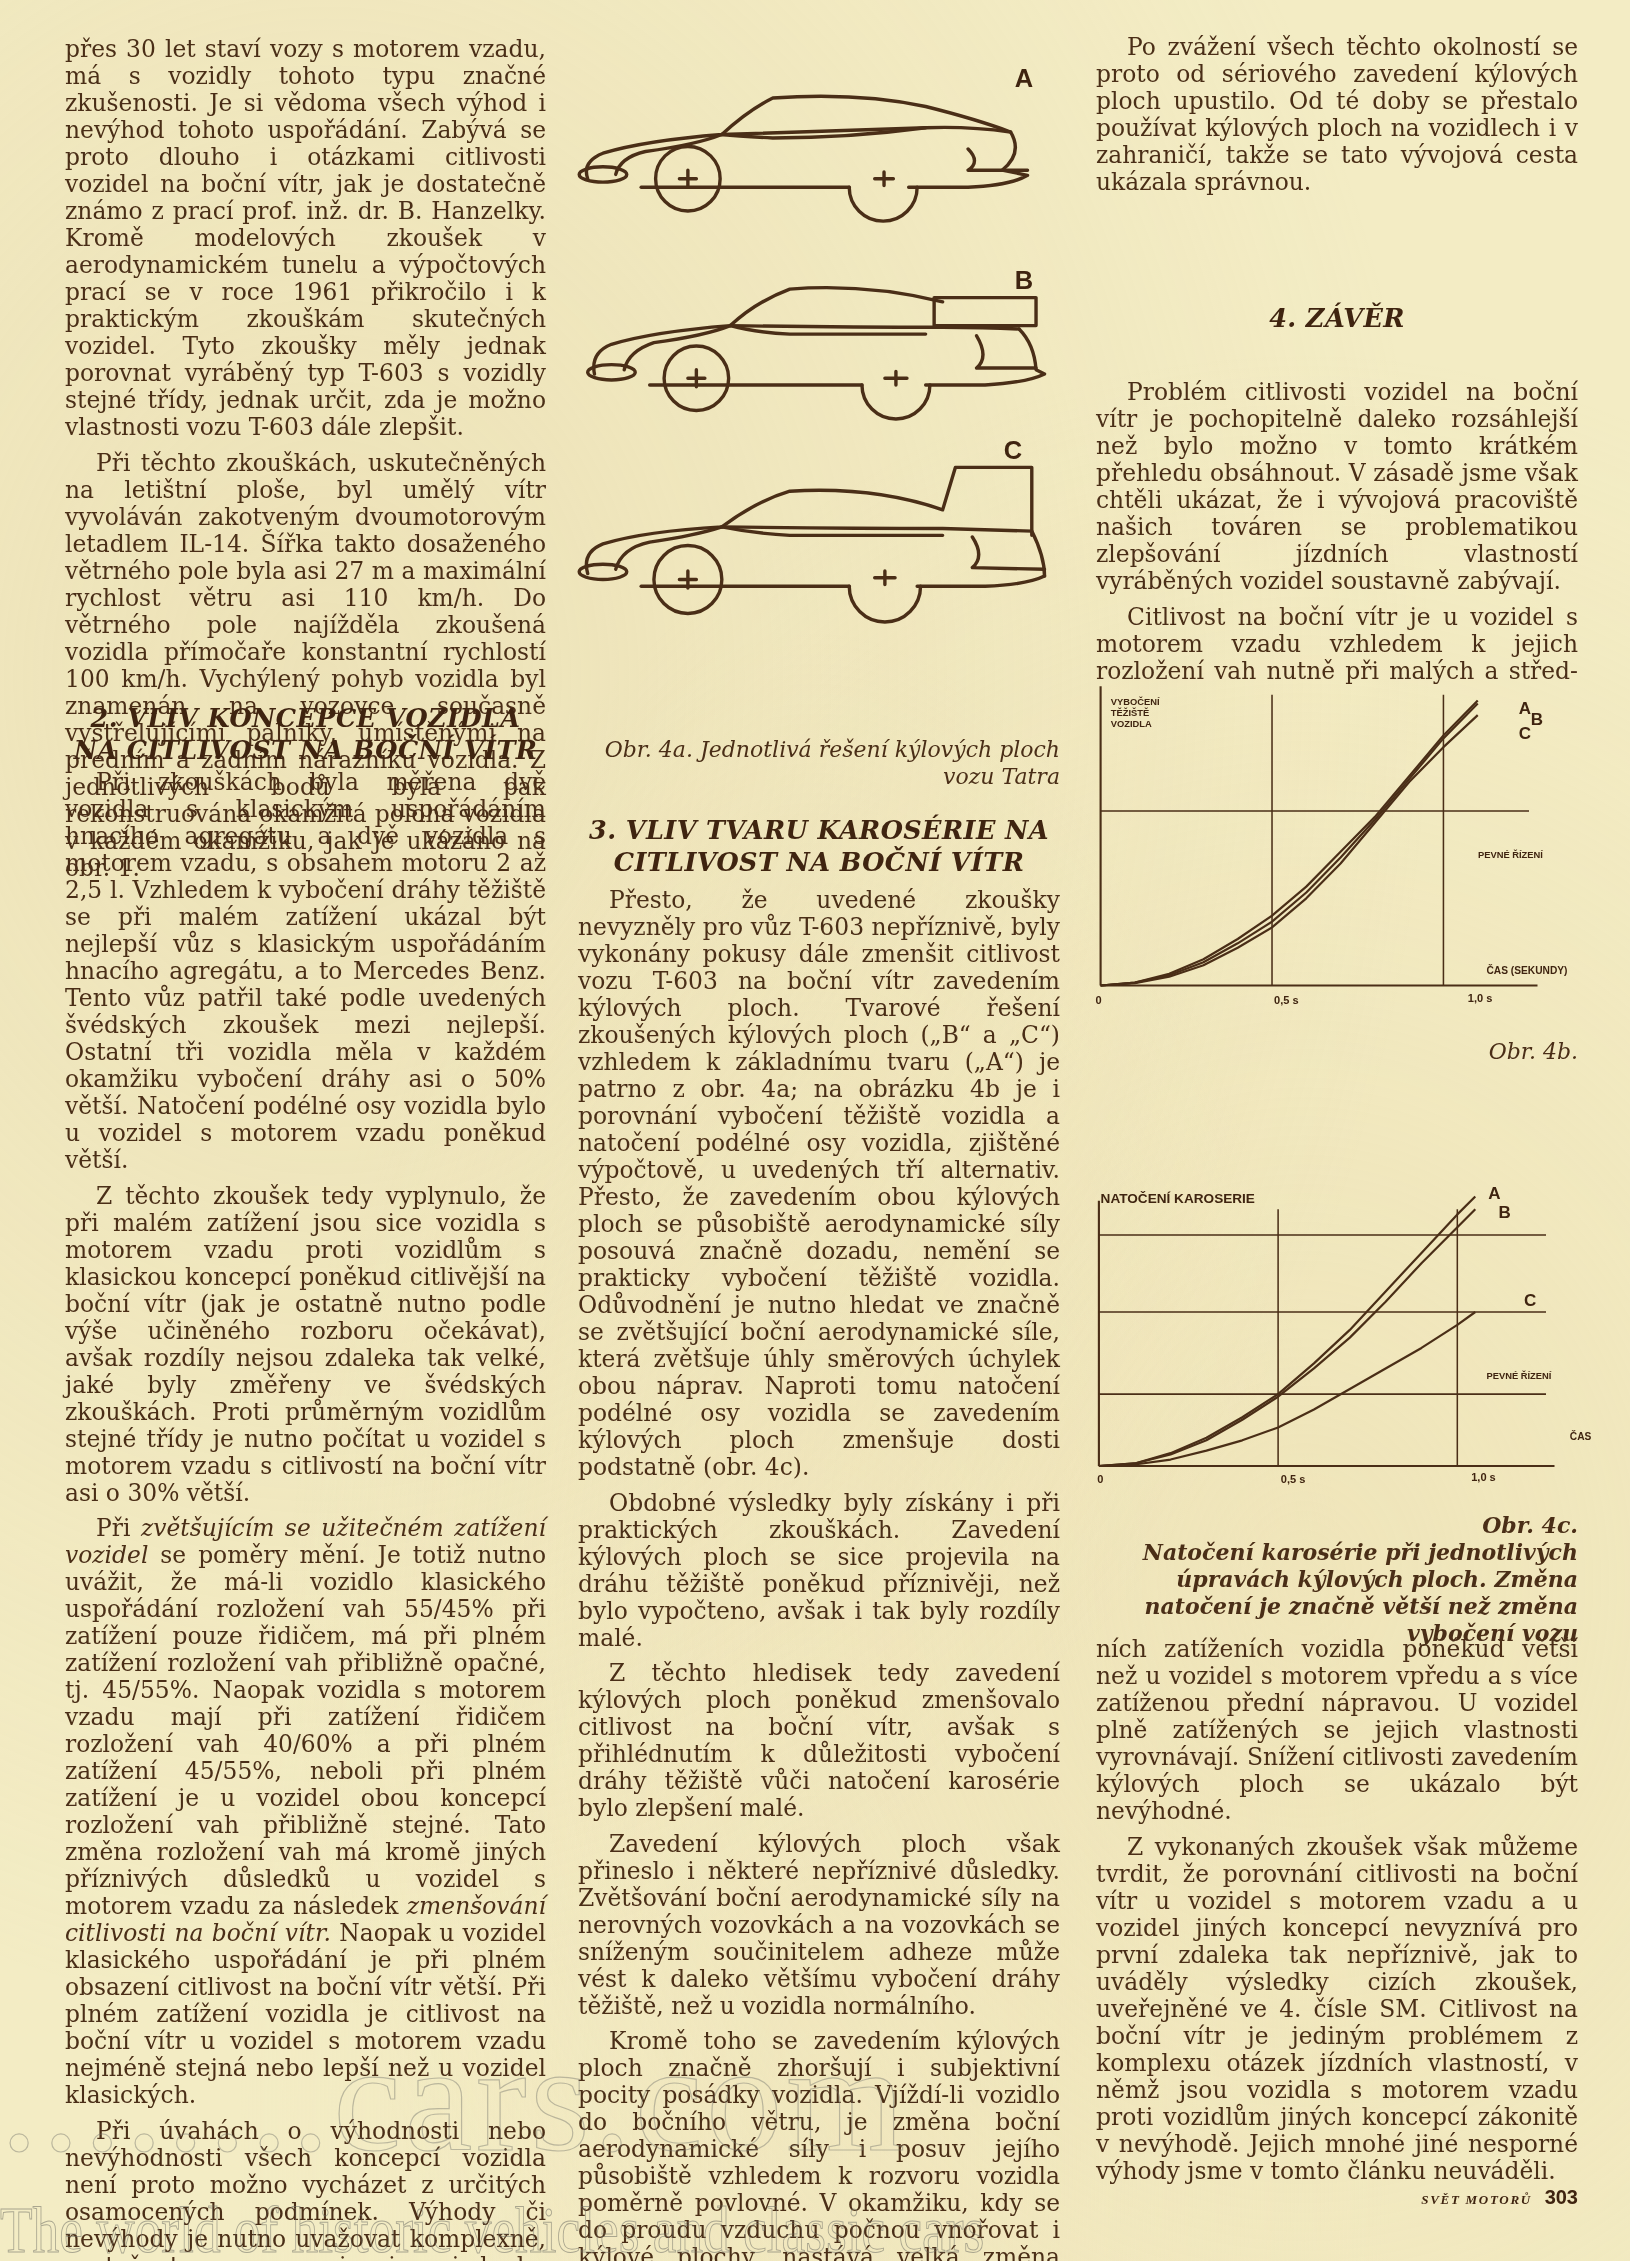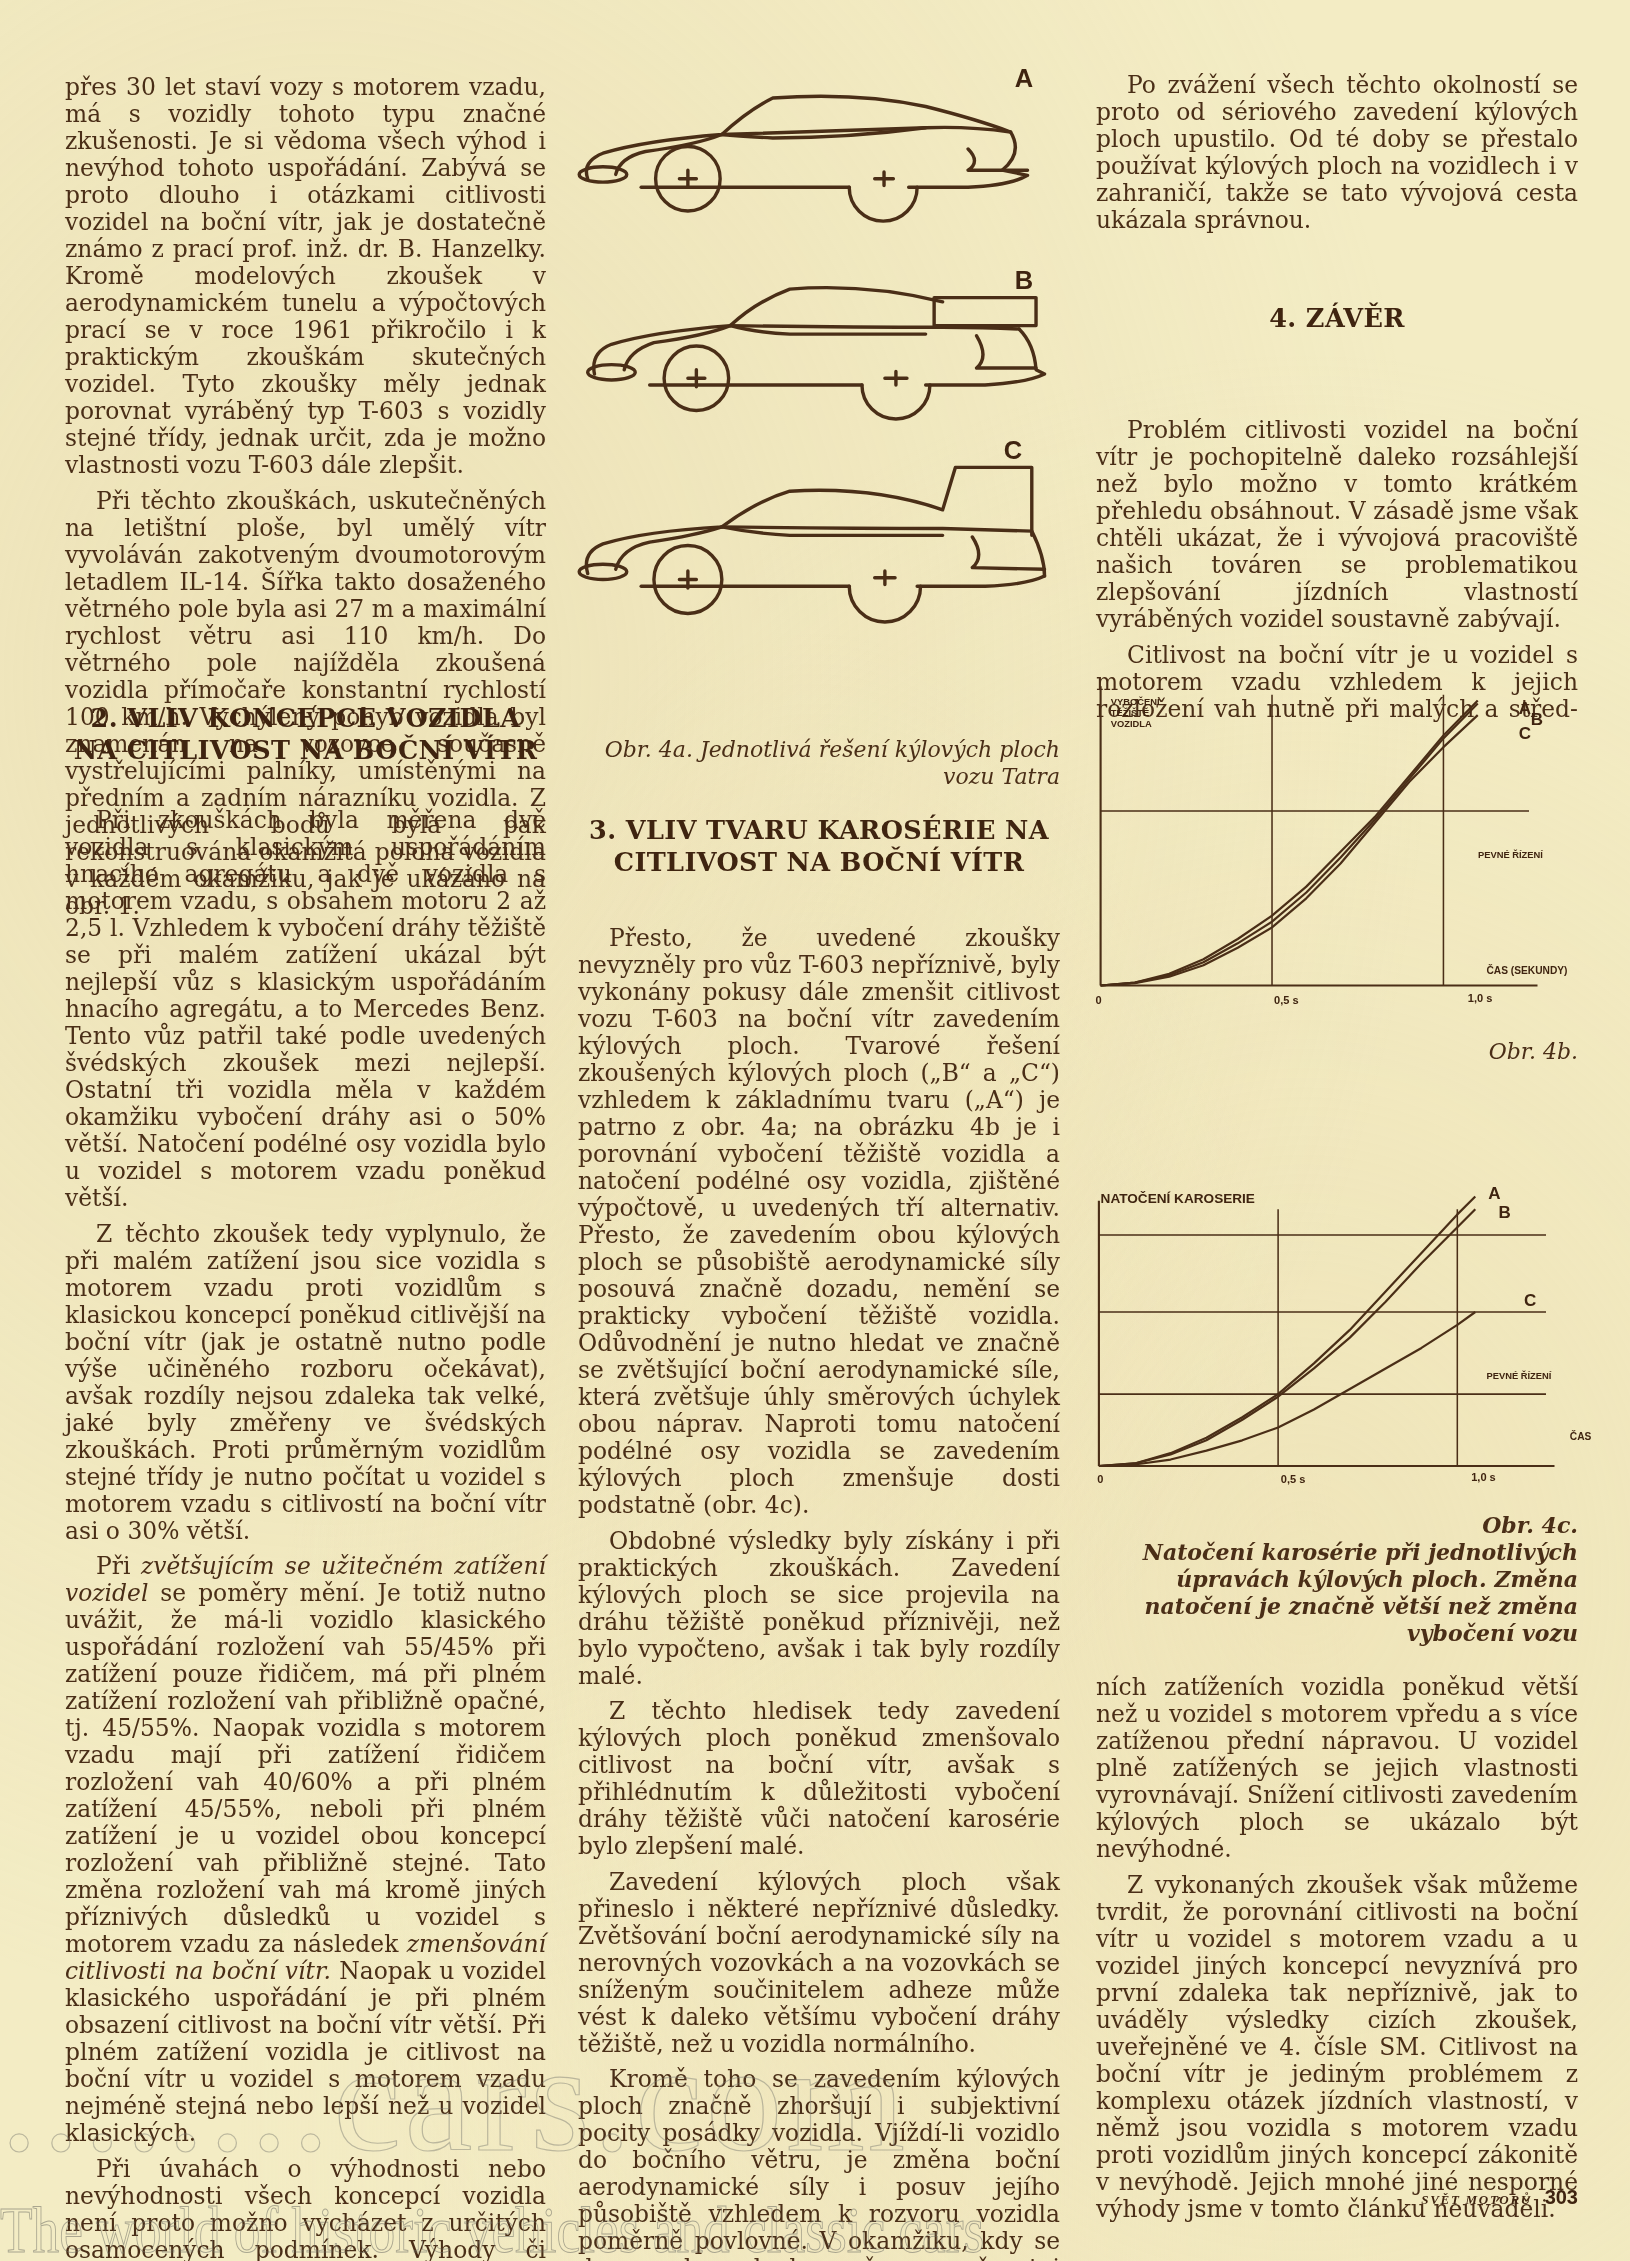--- a/index.html
+++ b/index.html
@@ -6,25 +6,25 @@
   body {
     width: 1631px; height: 2261px; position: relative; overflow: hidden;
     background: #f3ecc4;
     background-image:
       radial-gradient(ellipse at 20% 30%, rgba(230,215,170,0.45), transparent 60%),
       radial-gradient(ellipse at 80% 70%, rgba(236,222,176,0.5), transparent 55%),
       radial-gradient(ellipse at 50% 95%, rgba(240,230,190,0.6), transparent 50%);
     color: #4a2e17;
     font-family: "DejaVu Serif", "Liberation Serif", serif;
   }
-  .col { position: absolute; font-size: 23.4px; line-height: 27px; text-align: justify; margin-top: 38px; }
+  .col { position: absolute; font-size: 23.4px; line-height: 27px; text-align: justify; }
   .col p { margin: 0 0 8.5px 0; text-indent: 31px; hyphens: manual; }
   .col p.noindent { text-indent: 0; }
   .col em { font-style: italic; }
-  .heading { position: absolute; text-align: center; font-weight: bold; font-size: 25.5px; line-height: 32px; letter-spacing: 0.4px; color: #3f2410; }
+  .heading { position: absolute; text-align: center; font-weight: bold; font-size: 25.5px; line-height: 32px; letter-spacing: 0.4px; color: #3f2410; font-style: italic; }
   .caption { position: absolute; text-align: right; font-style: italic; font-size: 22px; line-height: 27px; color: #4a2e17; }
   #col-left { left: 65px; top: 36px; width: 481px; }
   #col-left-2 { left: 65px; top: 769px; width: 481px; }
   #col-mid { left: 578px; top: 887px; width: 482px; }
   #col-right { left: 1096px; top: 34px; width: 482px; }
   #col-right-2 { left: 1096px; top: 379px; width: 482px; }
   #col-right-3 { left: 1096px; top: 1636px; width: 482px; }
   #heading-2 { left: 65px; top: 702px; width: 481px; }
   #heading-3 { left: 578px; top: 814px; width: 482px; }
   #heading-4 { left: 1096px; top: 302px; width: 482px; }

